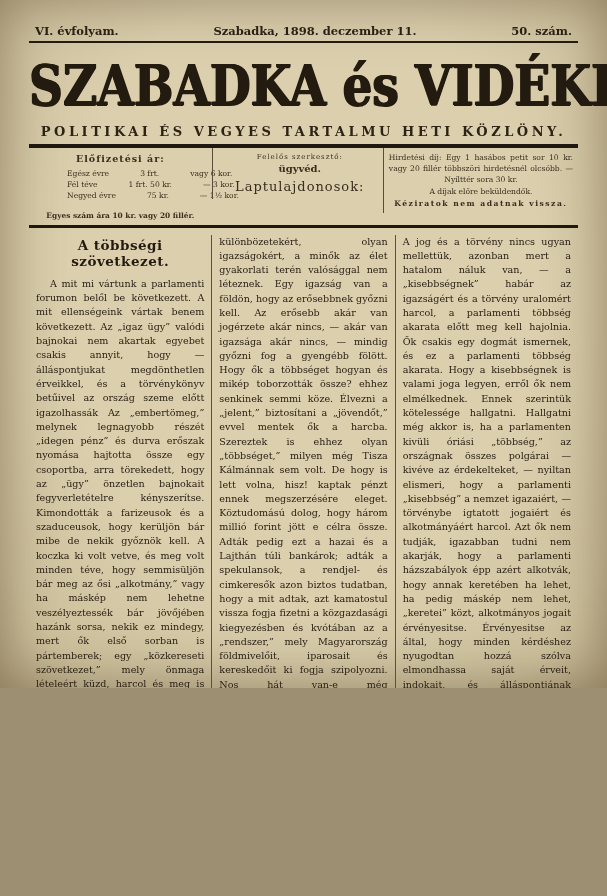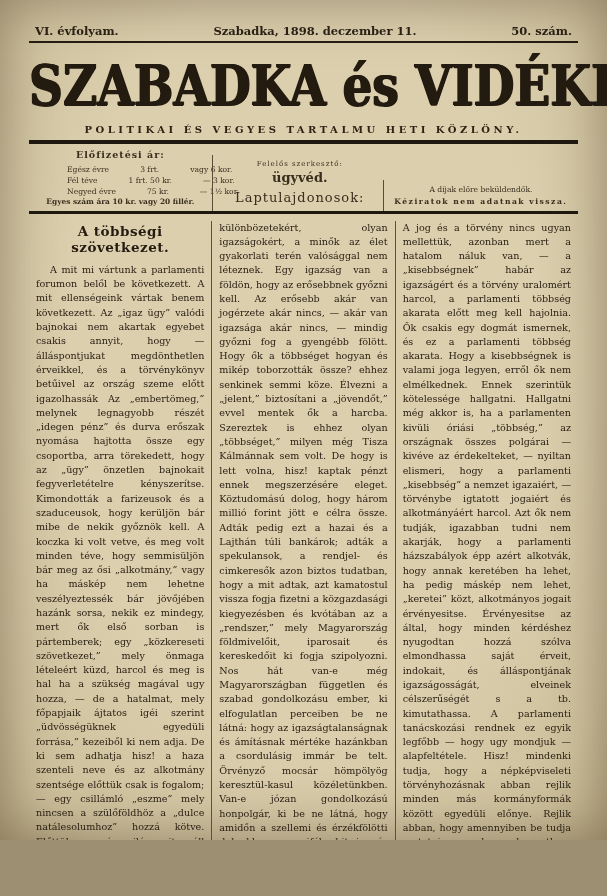--- a/index.html
+++ b/index.html
@@ -1,17 +1,17 @@
 <!DOCTYPE html>
 <html><head>
 <meta charset="utf-8">
 <style>
   html,body{margin:0;padding:0;background:#9d8f72;}
   .page{
-    width:607px;height:840px;box-sizing:border-box;position:relative;
+    width:607px;height:688px;box-sizing:border-box;position:relative;
     margin:0 auto;
     background:radial-gradient(ellipse at 50% 42%, #dbcfae 55%, #cec19d 85%, #bdae89 100%);
     box-shadow:inset 0 0 55px rgba(80,64,40,.5);
     padding:24px 29px 10px 29px;
     color:#2a2014;
     font-family:"DejaVu Serif", serif;
     overflow:hidden;
   }
   
   .dateline{display:flex;justify-content:space-between;align-items:baseline;
@@ -19,46 +19,46 @@
   .toprule{border-bottom:2px solid #241c12;margin-top:3px;}
   
   .masthead{
     text-align:center;margin-top:10px;white-space:nowrap;
     font-size:47px;font-weight:bold;letter-spacing:0px;
     transform:scaleY(1.18);transform-origin:top center;
     color:#241b10;
     text-shadow:0.8px 0 0 #241b10,-0.8px 0 0 #241b10,0 0.5px 0 #241b10;
   }
   .subtitle{
-    text-align:center;margin-top:16px;font-size:10px;font-weight:bold;
+    text-align:center;margin-top:16px;font-size:13px;font-weight:bold;
     letter-spacing:3.5px;color:#2d2315;white-space:nowrap;
   }
   .frequency{
     text-align:center;margin-top:5px;font-size:10px;font-weight:bold;letter-spacing:1px;
   }
   .hand{font-family:"DejaVu Sans",sans-serif;font-size:12px;vertical-align:-1px;padding:0 5px;}
   
   .infobar{
-    margin-top:5px;display:flex;align-items:flex-end;
+    margin-top:5px;display:flex;align-items:flex-start;
     border-top:4px solid #1f1810;border-bottom:3px solid #1f1810;
     font-size:7.6px;line-height:1.45;color:#38* ;
   }
   .infobar{color:#392e1d;}
   .cell{padding:4px 5px 3px 5px;box-sizing:border-box;}
   .cell+.cell{border-left:1px solid #5a4c38;}
   .cell-sub{flex:1.05;}
   .cell-ed{flex:0.95;text-align:center;padding-left:9px;}
   .cell-ads{flex:1.12;text-align:center;}
   .sub-title{text-align:center;font-weight:bold;font-size:9.5px;letter-spacing:1px;margin-bottom:2px;}
   .sub-row{display:flex;justify-content:space-between;padding:0 2px;}
   .sub-row .p{flex:0 0 auto;margin-left:31px;}
-  .sub-foot{text-align:center;font-weight:bold;margin-top:0;font-size:7.4px;}
+  .sub-foot{text-align:center;font-weight:bold;margin-top:10px;font-size:7.4px;}
   .ed-role{font-size:7px;letter-spacing:1px;}
   .ed-name{font-size:12px;font-weight:bold;letter-spacing:3px;margin-top:1px;}
-  .ed-title{font-size:13px;font-weight:bold;}
+  .ed-title{font-size:10px;font-weight:bold;}
   .ed-owner-role{font-size:13px;letter-spacing:1px;margin-top:1px;}
   .ed-owner{font-size:11px;font-weight:bold;letter-spacing:3px;margin-top:1px;}
   .ads-line{margin-bottom:1px;text-align:justify;text-align-last:center;}
   .ads-line.spread{letter-spacing:1.5px;font-weight:bold;}
   .ads-line.center{text-align:center;font-weight:normal;}
   
   .article{display:flex;margin-top:7px;height:626px;overflow:hidden;}
   .col{flex:1;padding:0 7px;box-sizing:border-box;overflow:hidden;
     font-size:9.6px;line-height:14.3px;text-align:justify;
     color:#2b2115;}
@@ -109,20 +109,21 @@
       <div class="sub-foot">Egyes szám ára 10 kr. vagy 20 fillér.</div>
     </div>
 
     <div class="cell cell-ed">
       <div class="ed-role">Felelős szerkesztő:</div>
       <div class="ed-title">ügyvéd.</div>
       <div class="ed-owner-role">Laptulajdonosok:</div>
     </div>
 
     <div class="cell cell-ads">
+      <div class="ads-line">Hirdetési díj: Egy 1 hasábos petit sor 10 kr. vagy 20 fillér többszöri hirdetésnél olcsóbb. — Nyílttér sora 30 kr.</div>
       <div class="ads-line center">A díjak előre beküldendők.</div>
       <div class="ads-line spread">Kéziratok nem adatnak vissza.</div>
     </div>
 
   </div>
 
   <div class="article">
     <div class="col col1">
       <div class="headline">A többségi szövetkezet.</div>
       <div class="coltext">A mit mi vártunk a parlamenti forumon belől be következett. A mit ellenségeink vártak benem következett. Az „igaz ügy” valódi bajnokai nem akartak egyebet csakis annyit, hogy — álláspontjukat megdönthetlen érveikkel, és a törvénykönyv betűivel az ország szeme előtt igazolhassák Az „embertömeg,” melynek legnagyobb részét „idegen pénz” és durva erőszak nyomása hajtotta össze egy csoportba, arra törekedett, hogy az „ügy” önzetlen bajnokait fegyverletételre kényszerítse. Kimondották a farizeusok és a szaduceusok, hogy kerüljön bár mibe de nekik győznök kell. A koczka ki volt vetve, és meg volt minden téve, hogy semmisüljön bár meg az ősi „alkotmány,” vagy ha máskép nem lehetne veszélyeztessék bár jövőjében hazánk sorsa, nekik ez mindegy, mert ők első sorban is pártemberek; egy „közkereseti szövetkezet,” mely önmaga lételeért küzd, harcol és meg is hal ha a szükség magával ugy hozza, — de a hatalmat, mely főpapjaik ájtatos igéi szerint „üdvösségüknek egyedüli forrása,” kezeiből ki nem adja. De ki sem adhatja hisz! a haza szenteli neve és az alkotmány szentsége előttük csak is fogalom; — egy csillámló „eszme” mely nincsen a szülőföldhöz a „dulce natálesolumhoz” hozzá kötve. Előttük az egész világ nyitva áll mindenkinek. Ma itt holnap máshol lehet és van is a haza; hisz! mindenütt „emberek” laknak. Meg is lehet élni mindenhol csakha „munkát,” kenyeret és „pénzt” kapnak. Ezt pedig kapnak nemcsak Európában hanem az Óceánon túl is bőségesen. Alkotmány és törvény tisztelet ugy is csak üres „eszme,” — egy „ideál,” a minek „teste” nincs. A „lélek egy fantom.” A tisztelet és becsület képzeleti „lény;” a férfiúi „jellem” semmi; a politikai jellem épen fikció, hisz csak bolond ember áldozza fel a maga, és hozzátartozói jobblétet elvi</div>

